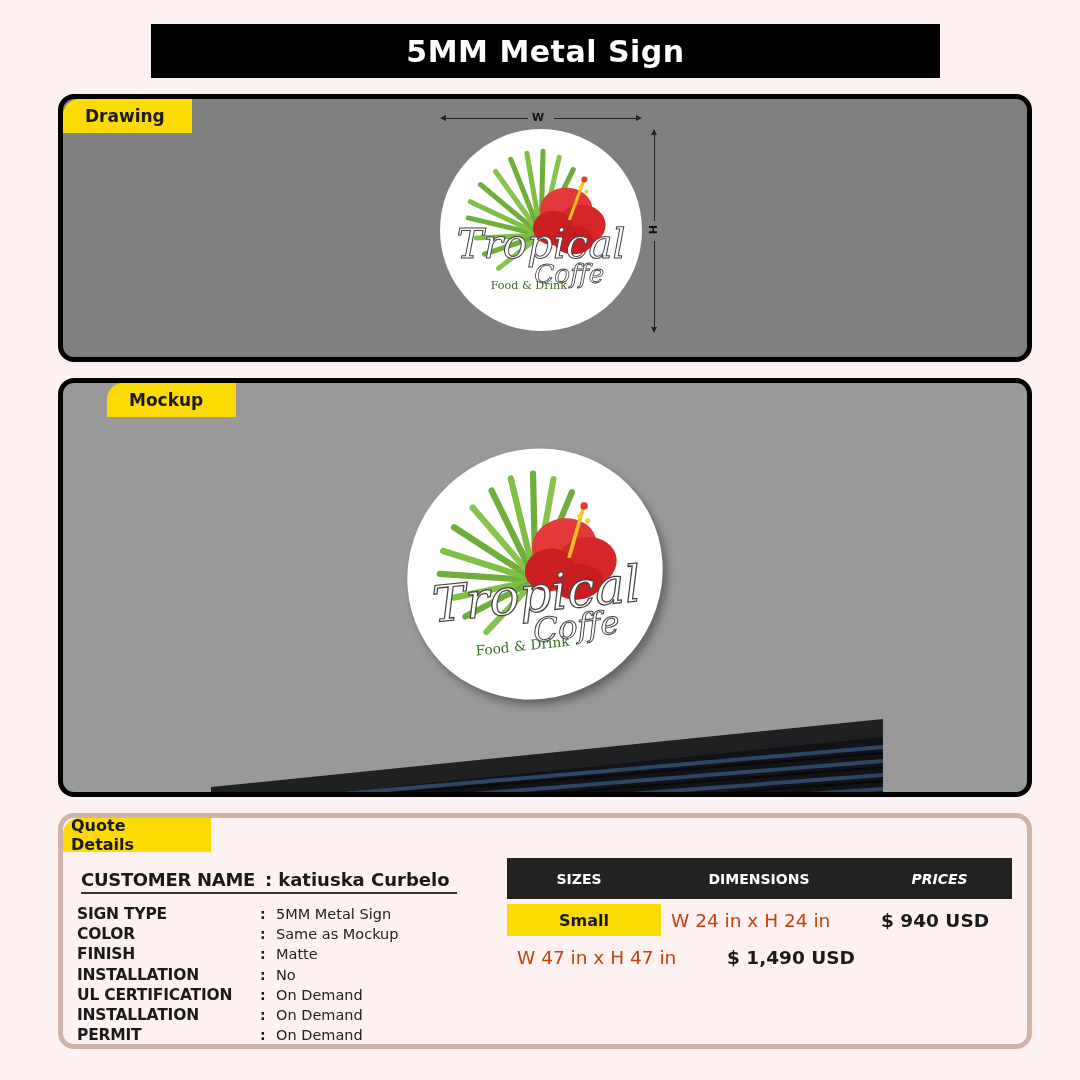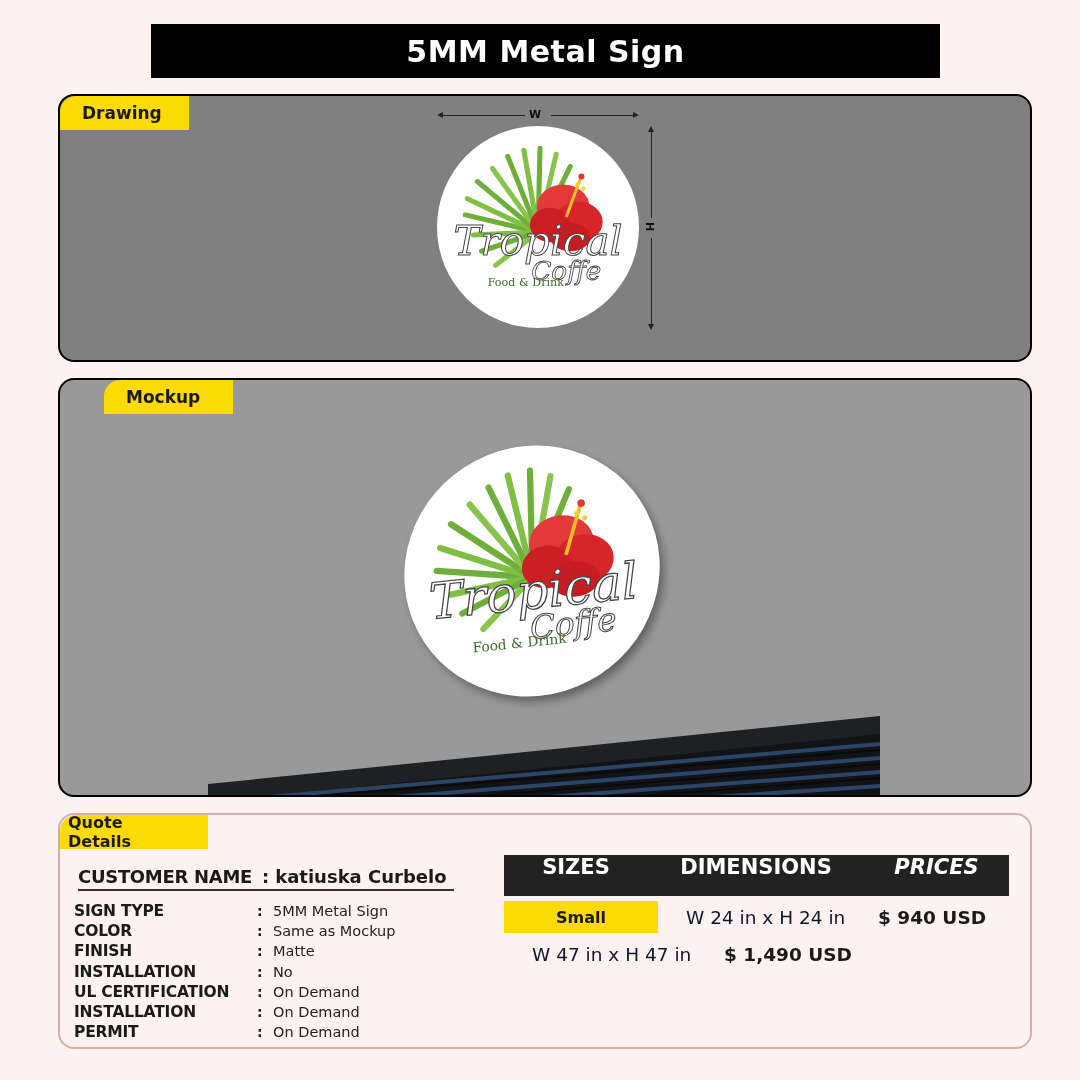--- a/index.html
+++ b/index.html
@@ -7,21 +7,21 @@
   body { position: relative; font-family: "DejaVu Sans", "Liberation Sans", sans-serif; color: #1a1a1a; }
 
   .title-bar {
     position: absolute; left: 151px; top: 24px; width: 789px; height: 54px;
     background: #000; color: #fff; display: flex; align-items: center; justify-content: center;
     font-weight: bold; font-size: 30px; letter-spacing: 0.5px;
   }
 
   .panel {
     position: absolute; left: 58px; width: 974px; border-radius: 16px;
-    border: 2px solid #000000; overflow: hidden;
+    border: 5px solid #000000; overflow: hidden;
   }
   .panel.drawing { top: 94px; height: 268px; background: #808080; }
   .panel.mockup { top: 378px; height: 419px; background: #999999; }
   .panel.quote { top: 813px; height: 236px; background: #fdf2f1; border-color: #cfb3a8; }
 
   .tab-label {
     position: absolute; left: 0; top: 0; height: 34px; padding: 0 18px 0 22px;
     background: #fcdb05; color: #1a1a1a; font-weight: bold; font-size: 17px;
     display: flex; align-items: center; border-top-left-radius: 16px;
   }
@@ -74,33 +74,33 @@
   .cust-row .value { font-size: 18px; }
 
   .spec-list { position: absolute; left: 14px; top: 86px; width: 380px; }
   .spec-row { display: flex; height: 20.2px; align-items: center; }
   .spec-row .k { width: 183px; font-weight: bold; font-size: 15.5px; letter-spacing: -0.2px; }
   .spec-row .c { width: 16px; font-weight: bold; font-size: 14px; }
   .spec-row .v { font-size: 14.5px; color: #222; }
 
   .price-table { position: absolute; left: 444px; top: 40px; width: 505px; }
   .price-head {
-    height: 41px; background: #222; color: #fff; display: flex; align-items: flex-start;
-    font-weight: bold; font-size: 21px;
+    height: 41px; background: #222; color: #fff; display: flex; align-items: center;
+    font-weight: bold; font-size: 14px;
   }
   .price-head .h1 { width: 144px; text-align: center; }
   .price-head .h2 { width: 216px; text-align: center; }
   .price-head .h3 { width: 145px; text-align: center; font-style: italic; }
   .price-row { display: flex; align-items: center; height: 32px; margin-top: 5px; }
   .price-row:first-of-type { margin-top: 12px; }
   .price-row .size {
     width: 154px; height: 32px; background: #fcdb05; display: flex; align-items: center; justify-content: center;
     font-weight: bold; font-size: 16px;
   }
-  .price-row .dim { width: 208px; padding-left: 28px; font-size: 18.5px; color: #0f172a; }
+  .price-row .dim { width: 208px; padding-left: 10px; font-size: 18.5px; color: #c2410c; }
   .price-row .price { width: 143px; font-weight: bold; font-size: 18.5px; padding-left: 12px; white-space: nowrap; }
 </style>
 </head>
 <body>
 
 <div class="title-bar">5MM Metal Sign</div>
 
 <section class="panel drawing">
   <div class="tab-label">Drawing</div>
 

